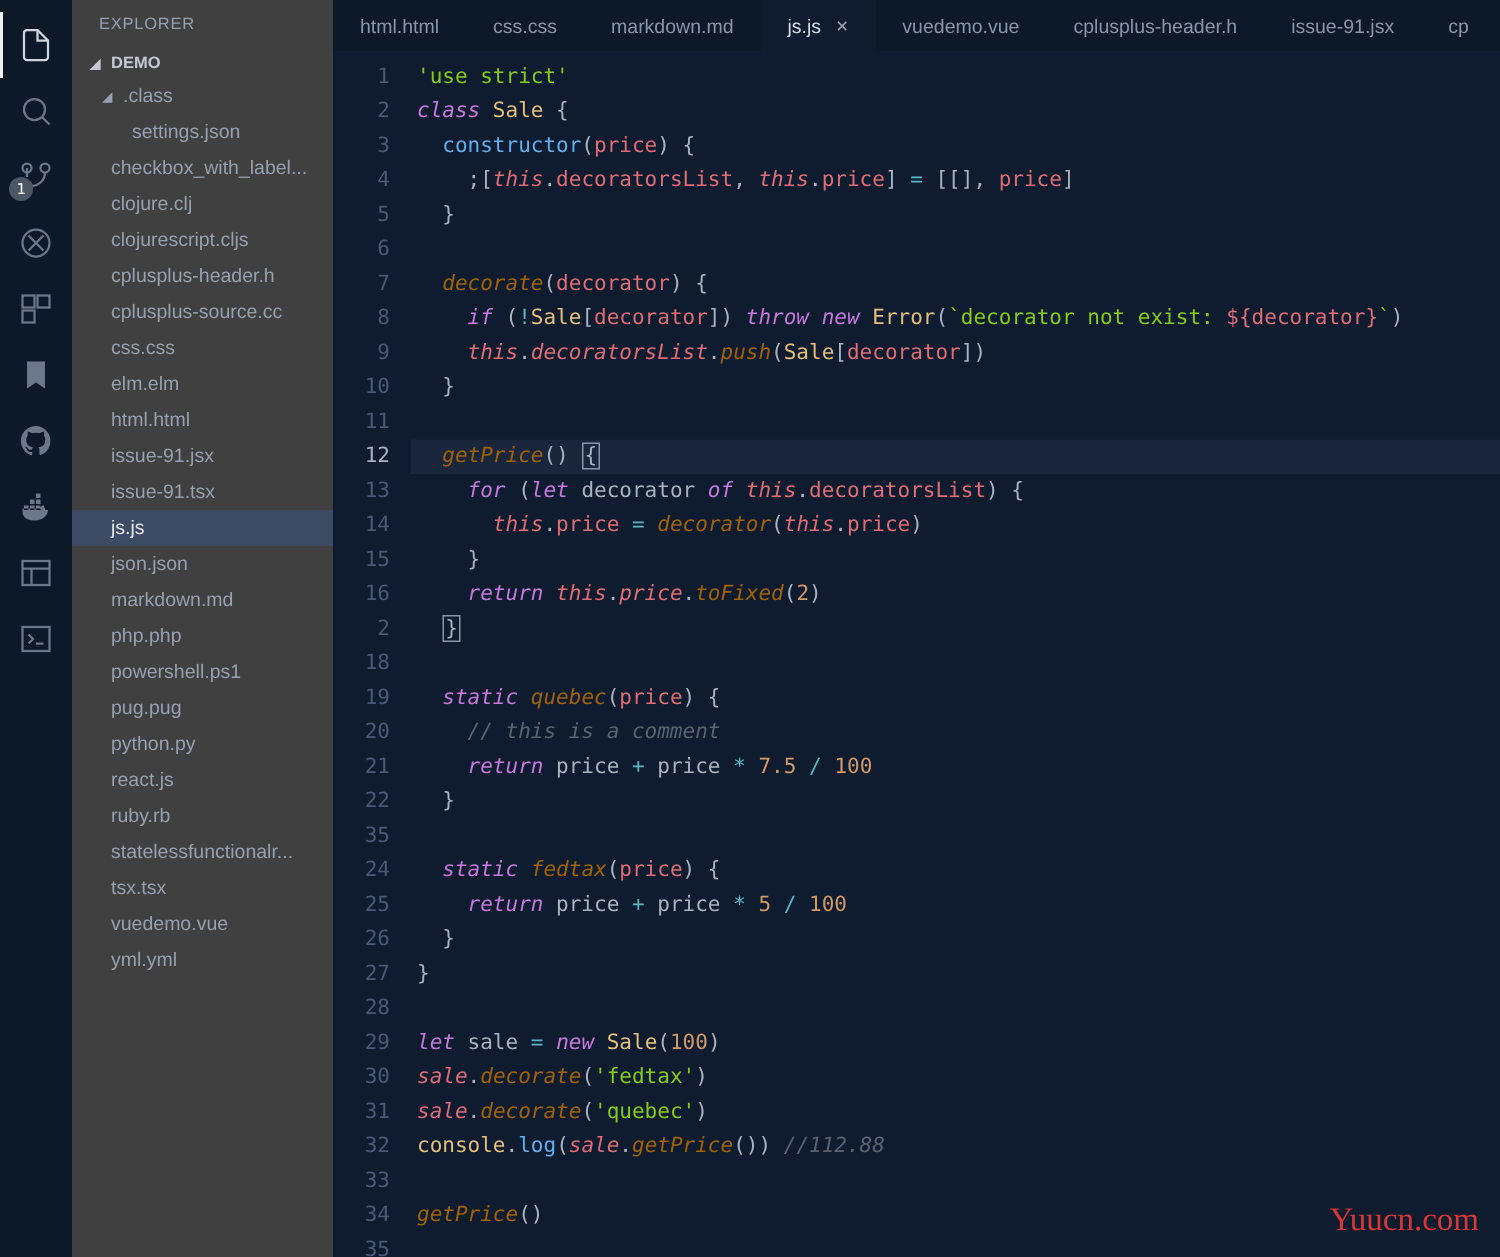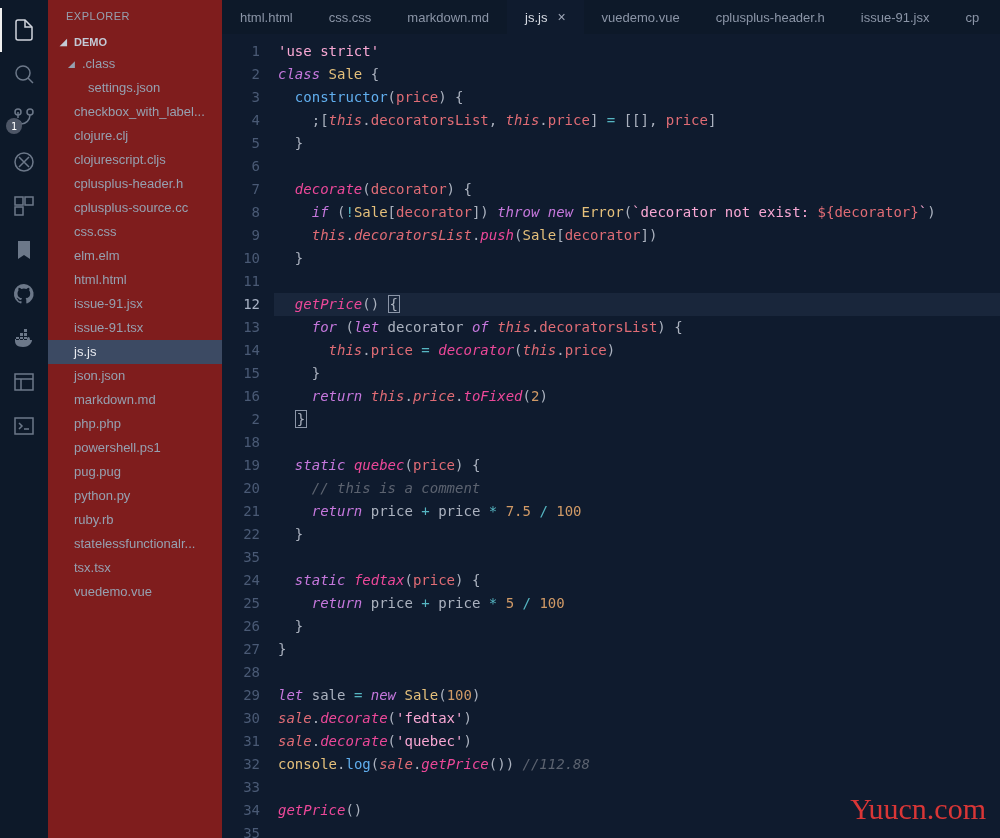--- a/index.html
+++ b/index.html
@@ -37,21 +37,21 @@
   background: #4d5666;
   color: #fff;
   border-radius: 8px;
   font-size: 10px;
   min-width: 16px; height: 16px;
   display: flex; align-items: center; justify-content: center;
   padding: 0 4px;
 }
 .sidebar {
   width: 174px;
-  background: #7f1d1d;
+  background: #404040;
   display: flex; flex-direction: column;
 }
 .sidebar-header {
   height: 32px;
   padding: 0 18px;
   font-size: 11px;
   letter-spacing: 0.5px;
   color: #96a0b0;
   display: flex; align-items: center;
   font-family: -apple-system, "Segoe UI", sans-serif;
@@ -128,40 +128,40 @@
 .gutter .ln { height: 23px; }
 .gutter .ln.cur { color: #a8b2c4; }
 .code {
   flex: 1;
   padding-top: 6px;
   color: #cdd3de;
   white-space: pre;
 }
 .code .ln { height: 23px; }
 .code .ln.hl { background: rgba(70,90,120,0.18); margin-left:-4px; padding-left:4px; }
-.s { color: #f9a8d4; }
+.s { color: #84cc16; }
 .kw { color: #c678dd; font-style: italic; }
 .cls { color: #e5c07b; }
 .fn { color: #61afef; }
-.fni { color: #ec4899; font-style: italic; }
+.fni { color: #a16207; font-style: italic; }
 .th { color: #e06c75; font-style: italic; }
 .prop { color: #e06c75; }
 .propi { color: #e06c75; font-style: italic; }
 .num { color: #d19a66; }
 .pn { color: #abb2bf; }
 .op { color: #56b6c2; }
 .cm { color: #5c6370; font-style: italic; }
 .tpl { color: #e06c75; }
 .cursor-box { border: 1px solid #8b95a7; padding: 0 1px; }
 .watermark {
   position: absolute;
   right: 14px; bottom: 12px;
   color: #d93636;
   font-family: serif;
-  font-size: 30px;
+  font-size: 22px;
 }
 svg { width: 24px; height: 24px; }
 </style>
 </head>
 <body>
 
 <div class="activity-bar">
   <div class="activity-icon active">
     <svg viewBox="0 0 24 24" fill="none" stroke="currentColor" stroke-width="1.5">
         <path d="M13 2H6a2 2 0 0 0-2 2v16a2 2 0 0 0 2 2h12a2 2 0 0 0 2-2V9l-7-7z"></path>
@@ -248,24 +248,26 @@
       <div class="tree-item"><span>html.html</span></div>
       <div class="tree-item"><span>issue-91.jsx</span></div>
       <div class="tree-item"><span>issue-91.tsx</span></div>
       <div class="tree-item selected"><span>js.js</span></div>
       <div class="tree-item"><span>json.json</span></div>
       <div class="tree-item"><span>markdown.md</span></div>
       <div class="tree-item"><span>php.php</span></div>
       <div class="tree-item"><span>powershell.ps1</span></div>
       <div class="tree-item"><span>pug.pug</span></div>
       <div class="tree-item"><span>python.py</span></div>
+      <div class="tree-item"><span>react.js</span></div>
       <div class="tree-item"><span>ruby.rb</span></div>
       <div class="tree-item"><span>statelessfunctionalr...</span></div>
       <div class="tree-item"><span>tsx.tsx</span></div>
       <div class="tree-item"><span>vuedemo.vue</span></div>
+      <div class="tree-item"><span>yml.yml</span></div>
     </div>
 </div>
 
 <div class="editor-area">
   <div class="tabs" id="tabs">
       <div class="tab">
         <span>html.html</span>
       </div>
       <div class="tab">
         <span>css.css</span>

